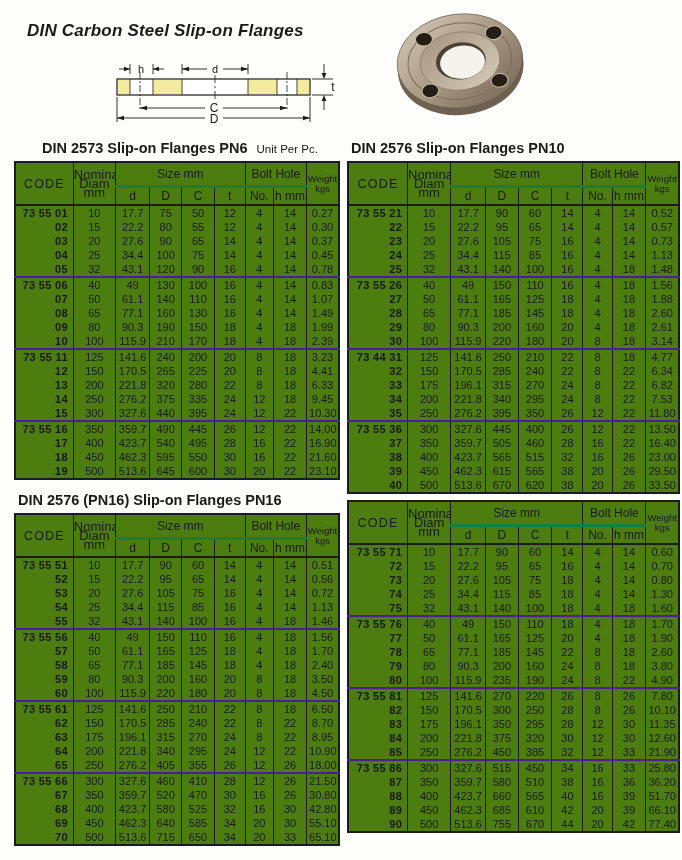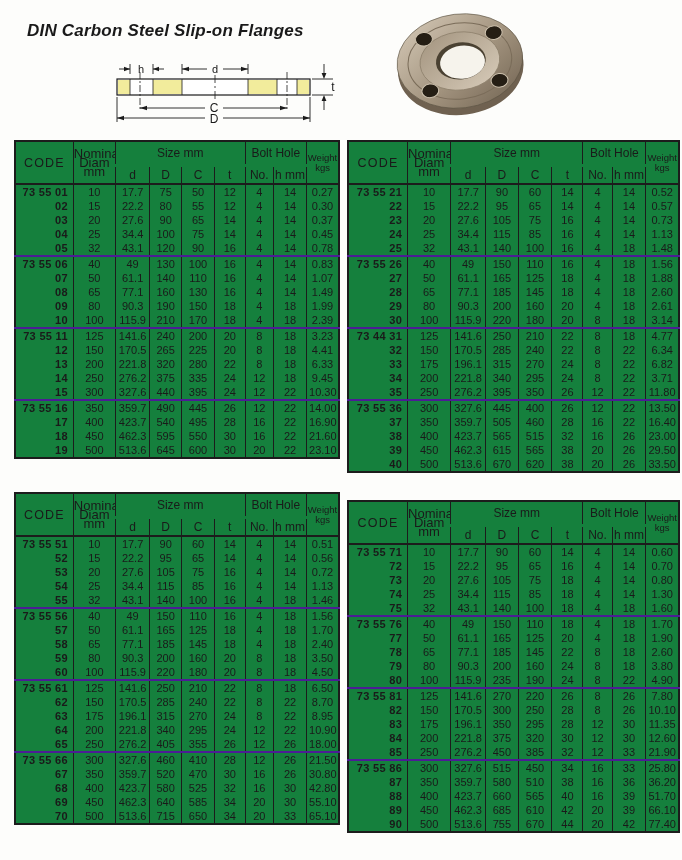--- a/index.html
+++ b/index.html
@@ -25,21 +25,21 @@
   .tsec.t2 { left:347px; top:140px; width:333px; }
   .tsec.t3 { left:14px;  top:492px; width:326px; }
   .tsec.t4 { left:347px; top:500px; width:333px; }
 
   .ttitle { font-size:14.5px; font-weight:bold; white-space:nowrap; height:21px; padding-left:4px; }
   .t1 .ttitle { padding-left:28px; }
   .subtitle { font-weight:normal; font-size:11.5px; margin-left:9px; }
 
   table {
     width:100%; border-collapse:collapse; table-layout:fixed;
-    border:2px solid #1c1c1c; background:#15803d;
+    border:2px solid #1c1c1c; background:#4d7c0f;
   }
   th, td {
     border-left:1px solid #1c1c1c; border-right:1px solid #1c1c1c;
     text-align:center; overflow:hidden; white-space:nowrap;
   }
   thead { border-bottom:2px solid #1c1c1c; }
   th { font-weight:normal; vertical-align:middle; }
   th.h-code    { font-size:12.5px; letter-spacing:1.2px; }
   th.h-nominal { font-size:13px; line-height:9px; }
   th.h-group   { font-size:12px; height:24px; border-bottom:3px solid #15803d; }
@@ -149,20 +149,23 @@
         <ellipse cx="71.5" cy="54.5" rx="22.5" ry="16.5" fill="#f6f3ec"></ellipse>
         <ellipse cx="36" cy="27" rx="8.5" ry="6.8" stroke="#cec2ae" stroke-width="1" fill="#251e14"></ellipse>
         <ellipse cx="106" cy="29" rx="8.5" ry="6.8" stroke="#cec2ae" stroke-width="1" fill="#251e14"></ellipse>
         <ellipse cx="36" cy="79" rx="8.5" ry="6.8" stroke="#cec2ae" stroke-width="1" fill="#251e14"></ellipse>
         <ellipse cx="106" cy="77" rx="8.5" ry="6.8" stroke="#cec2ae" stroke-width="1" fill="#251e14"></ellipse>
       </g>
     </svg>
   </div>
 
   <div class="tsec t1">
+    <div class="ttitle">
+      <span>DIN 2573 Slip-on Flanges PN6</span><span class="subtitle">Unit Per Pc.</span>
+    </div>
     <table>
         <colgroup>
           <col style="width: 18%;">
           <col style="width: 13%;">
           <col style="width: 10.6%;">
           <col style="width: 9.8%;">
           <col style="width: 10.2%;">
           <col style="width: 9.4%;">
           <col style="width: 8.8%;">
           <col style="width: 10.2%;">
@@ -406,20 +409,23 @@
             <td class="val">30</td>
             <td class="val">20</td>
             <td class="val">22</td>
             <td class="val">23.10</td>
           </tr>
         </tbody>
       </table>
   </div>
 
   <div class="tsec t2">
+    <div class="ttitle">
+      <span>DIN 2576 Slip-on Flanges PN10</span>
+    </div>
     <table>
         <colgroup>
           <col style="width: 18%;">
           <col style="width: 13%;">
           <col style="width: 10.6%;">
           <col style="width: 9.8%;">
           <col style="width: 10.2%;">
           <col style="width: 9.4%;">
           <col style="width: 8.8%;">
           <col style="width: 10.2%;">
@@ -599,21 +605,21 @@
           </tr>
           <tr>
             <td class="code">34</td>
             <td class="val">200</td>
             <td class="val">221.8</td>
             <td class="val">340</td>
             <td class="val">295</td>
             <td class="val">24</td>
             <td class="val">8</td>
             <td class="val">22</td>
-            <td class="val">3.71</td>
+            <td class="val">7.53</td>
           </tr>
           <tr>
             <td class="code">35</td>
             <td class="val">250</td>
             <td class="val">276.2</td>
             <td class="val">395</td>
             <td class="val">350</td>
             <td class="val">26</td>
             <td class="val">12</td>
             <td class="val">22</td>
@@ -674,20 +680,23 @@
             <td class="val">38</td>
             <td class="val">20</td>
             <td class="val">26</td>
             <td class="val">33.50</td>
           </tr>
         </tbody>
       </table>
   </div>
 
   <div class="tsec t3">
+    <div class="ttitle">
+      <span>DIN 2576 (PN16) Slip-on Flanges PN16</span>
+    </div>
     <table>
         <colgroup>
           <col style="width: 18%;">
           <col style="width: 13%;">
           <col style="width: 10.6%;">
           <col style="width: 9.8%;">
           <col style="width: 10.2%;">
           <col style="width: 9.4%;">
           <col style="width: 8.8%;">
           <col style="width: 10.2%;">

